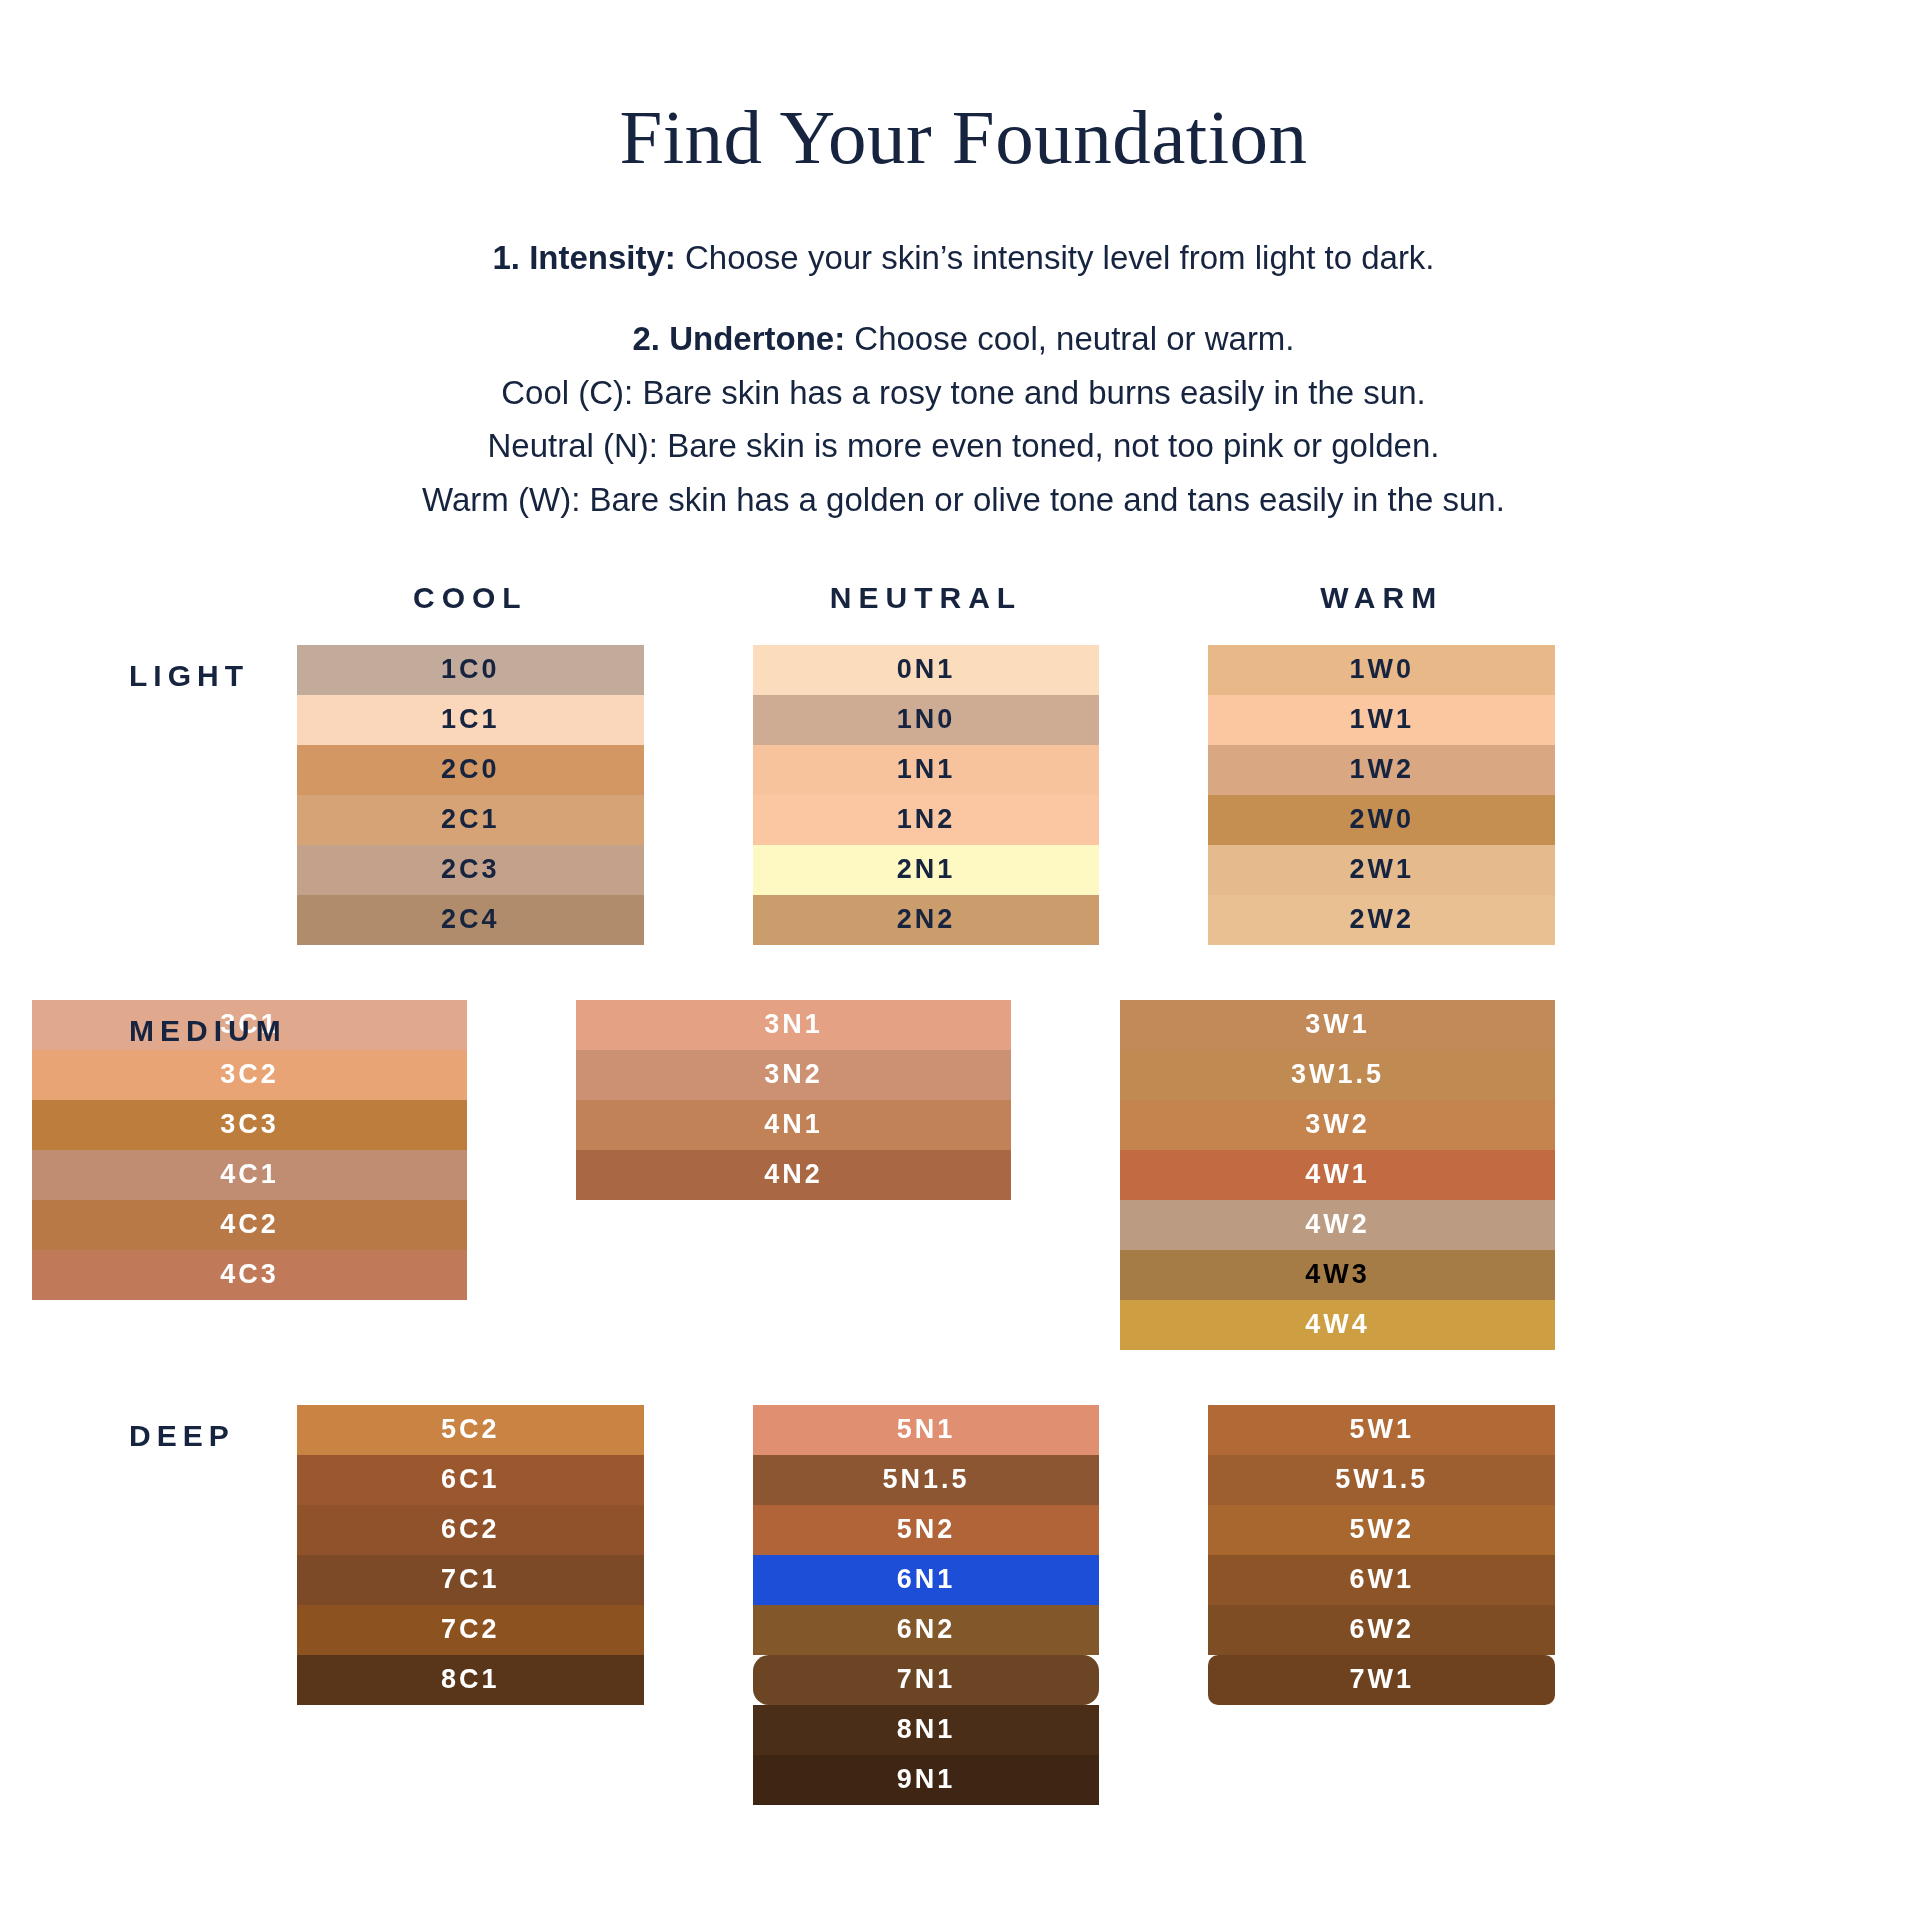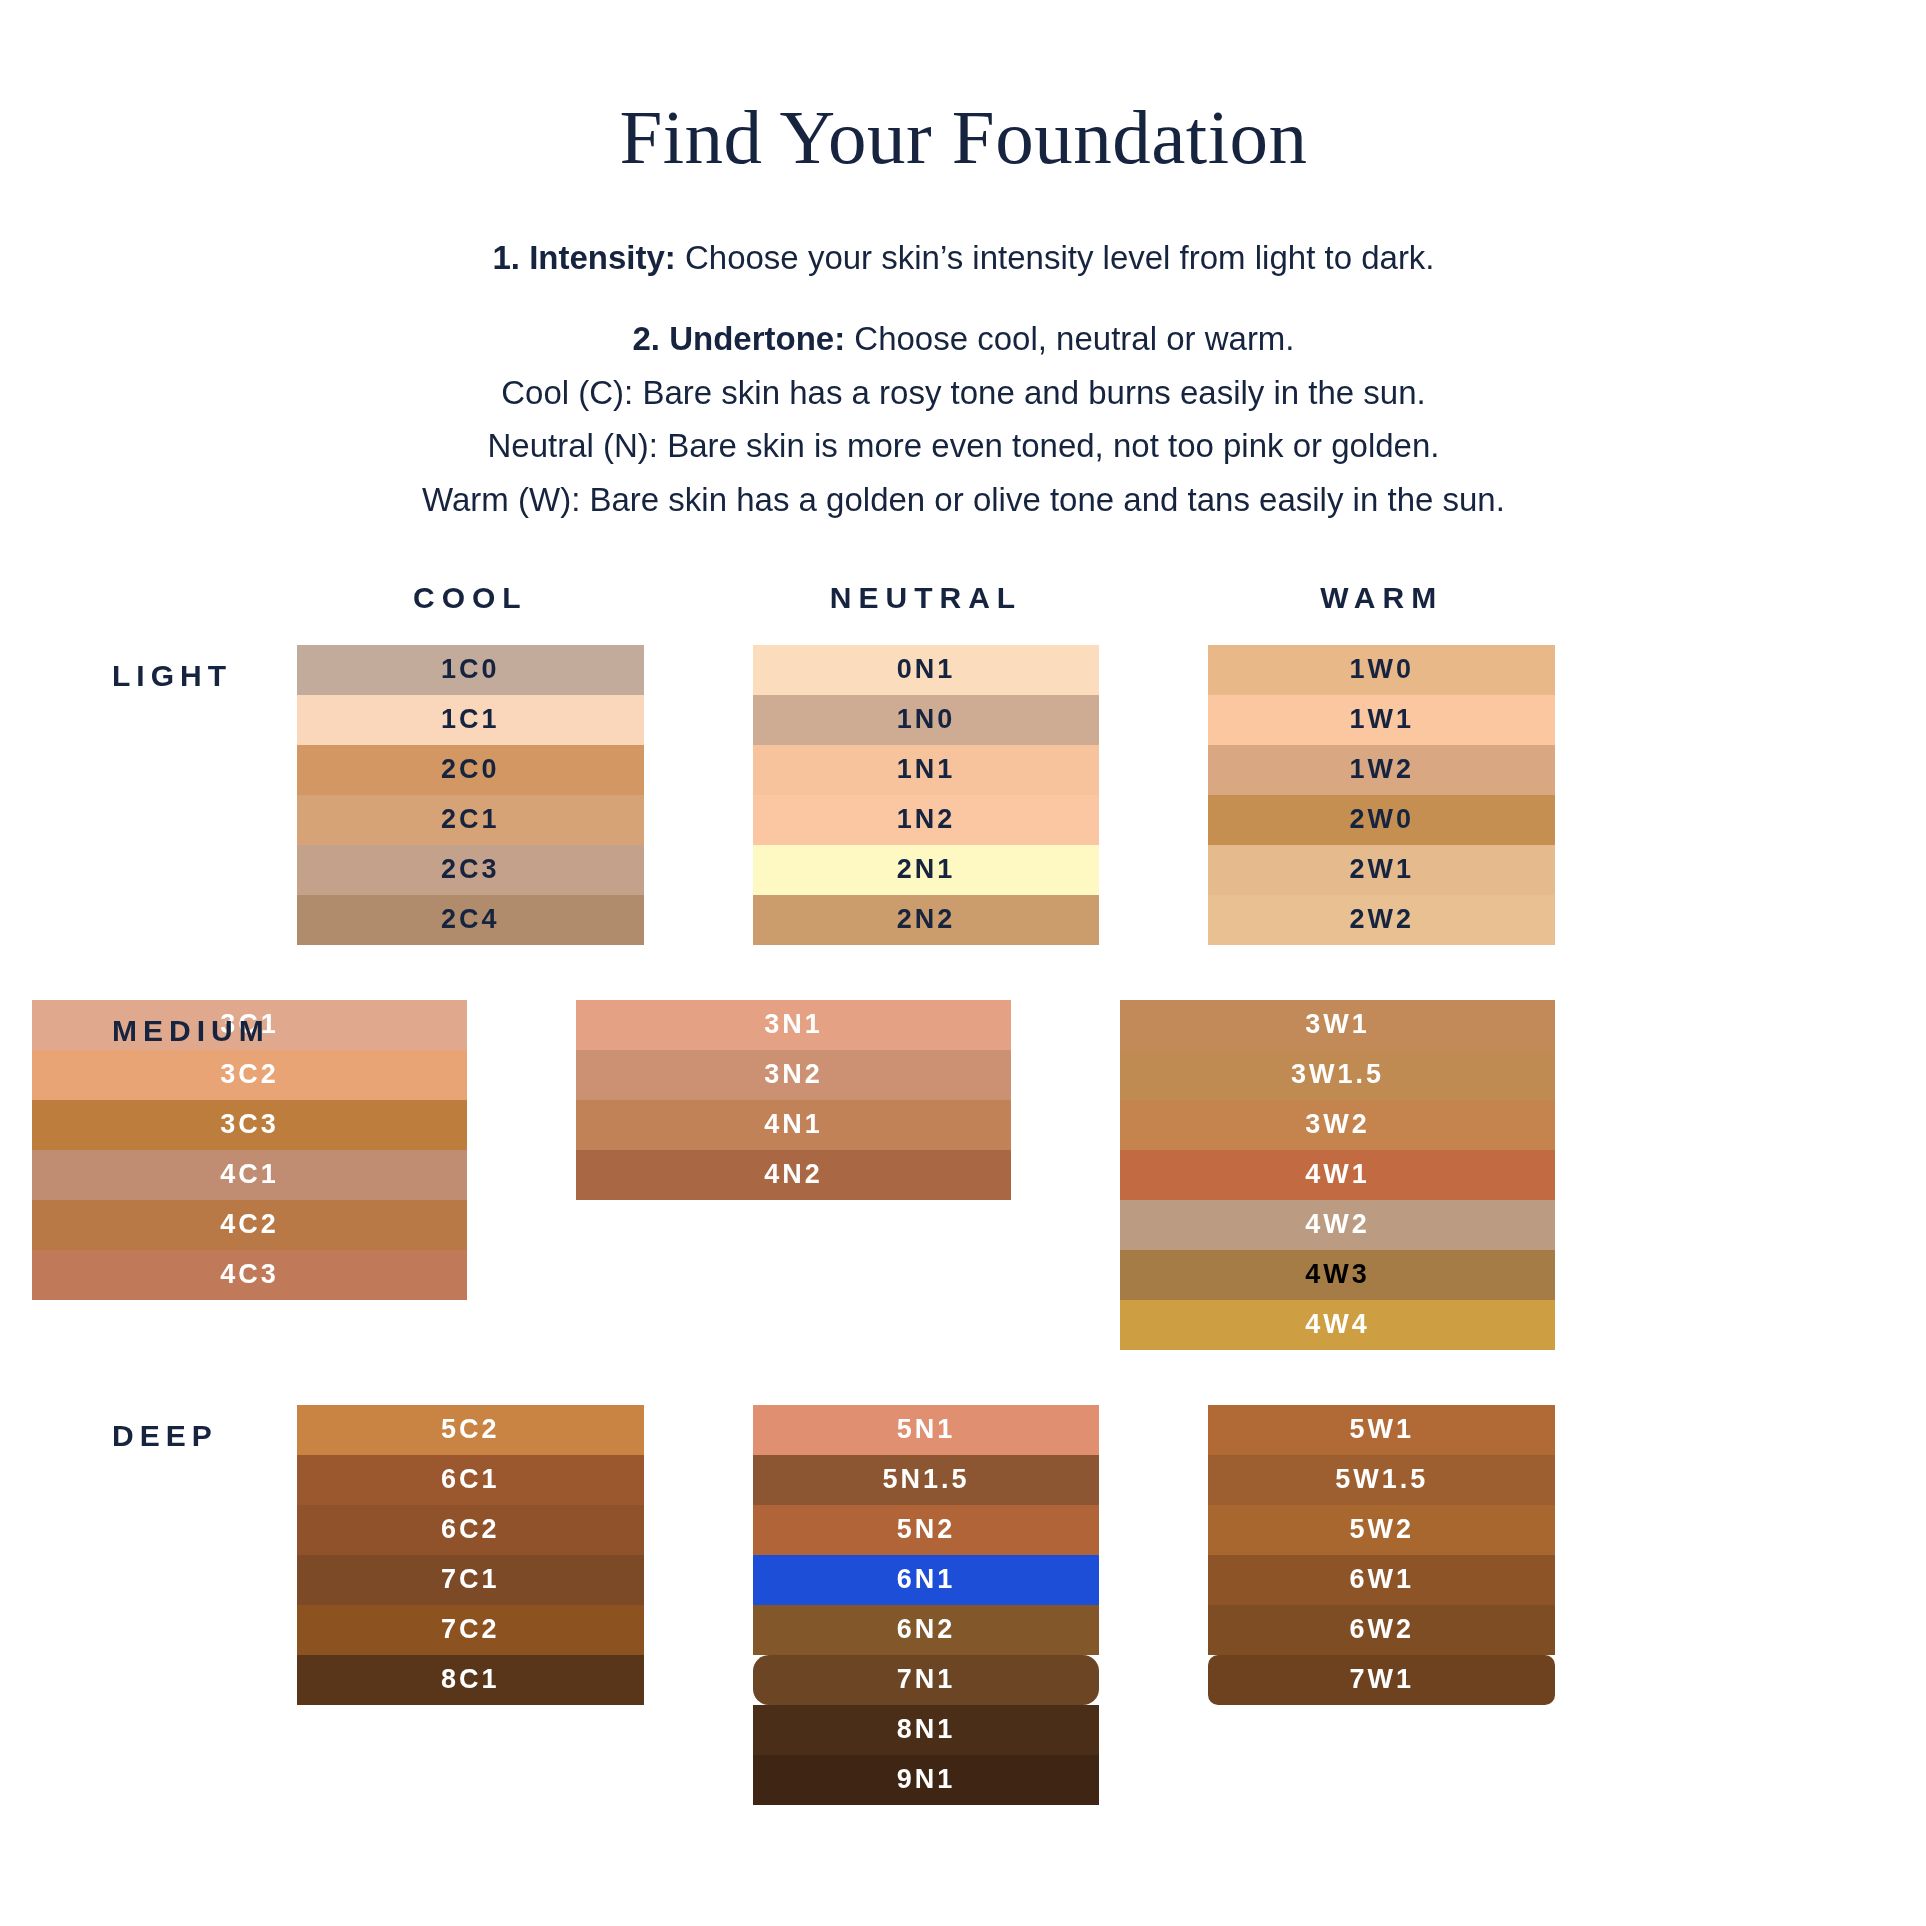--- a/index.html
+++ b/index.html
@@ -76,21 +76,21 @@
     display: flex;
     padding-left: 297px;
     box-sizing: border-box;
     margin-top: 30px;
   }
   .band.medium { margin-top: 55px; padding-left: 32px; }
   .band.deep { margin-top: 55px; }
 
   .row-label {
     position: absolute;
-    left: 112px;
+    left: 129px;
     top: 14px;
     font-size: 30px;
     font-weight: 700;
     letter-spacing: 6px;
     color: #16243f;
     white-space: nowrap;
   }
 
   .swatch-col {
     width: 465px;

